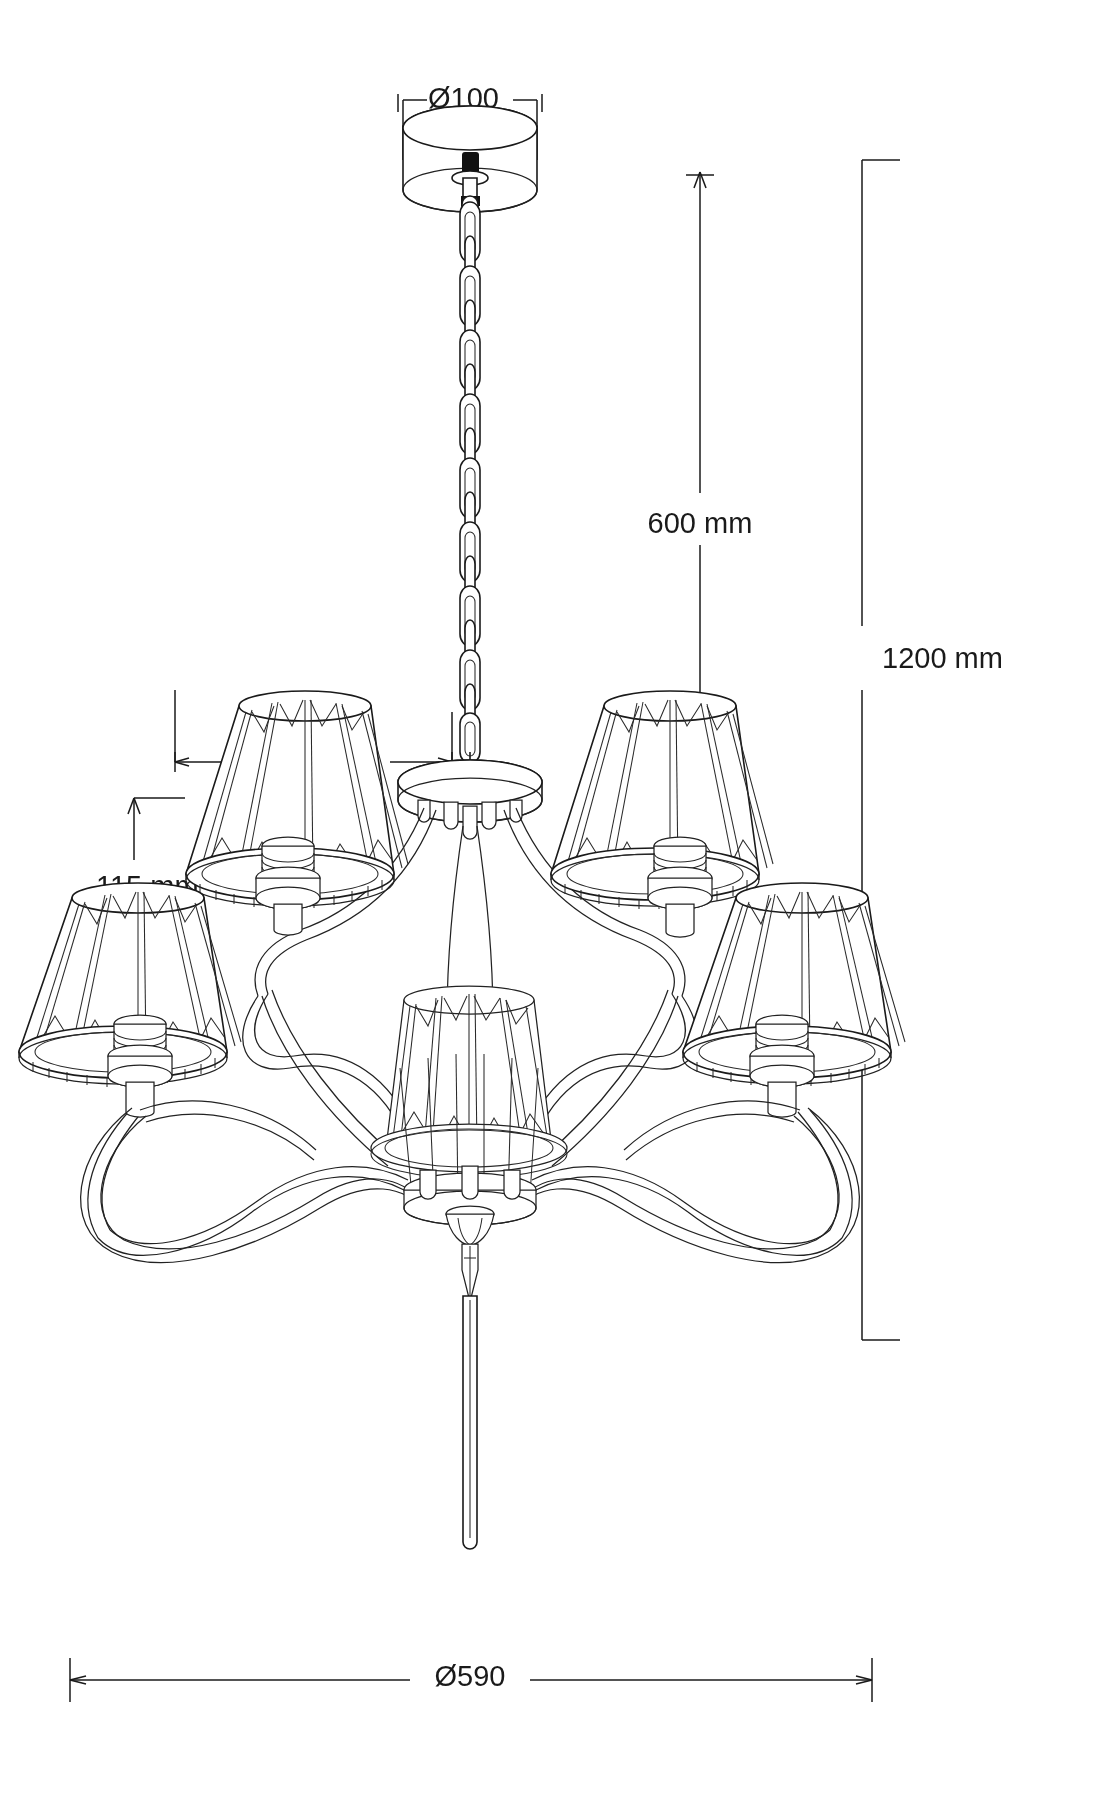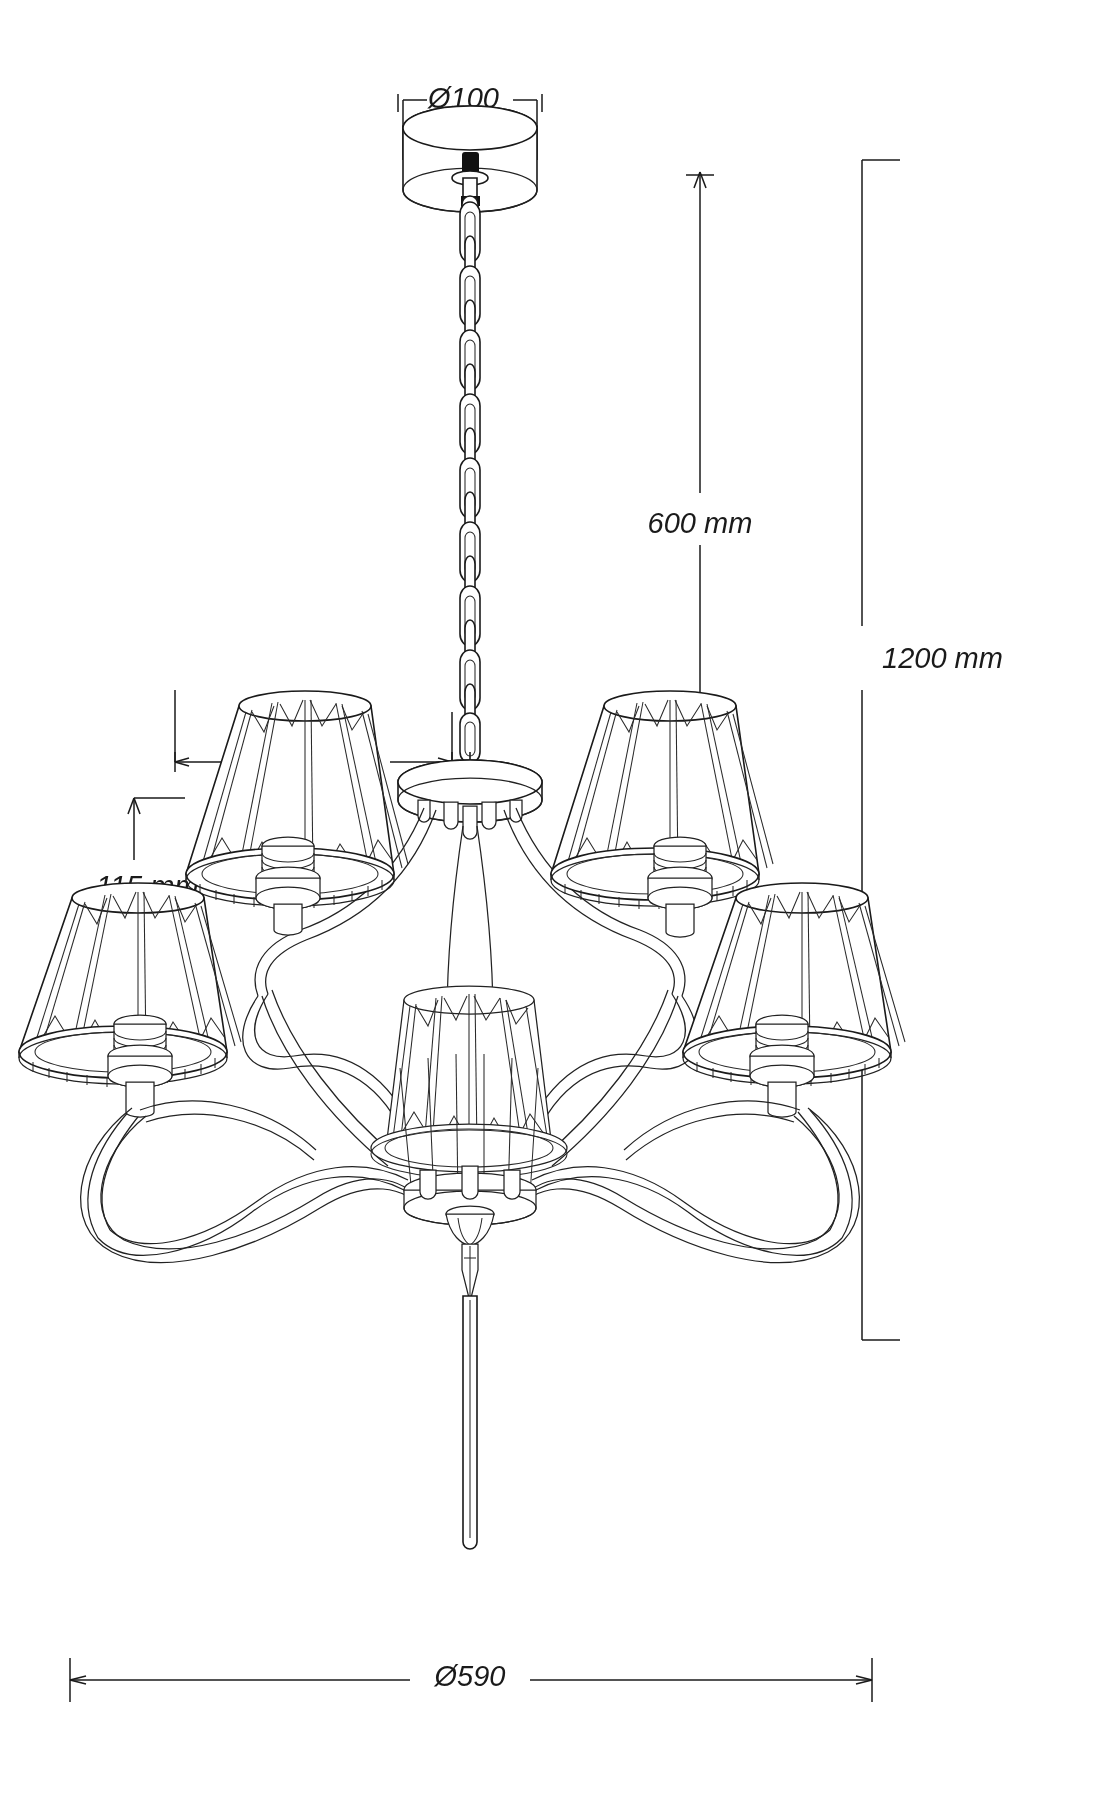--- a/index.html
+++ b/index.html
@@ -12,21 +12,20 @@
     height: 1800px;
     font-family: "Liberation Sans", sans-serif;
     position: relative;
     overflow: hidden;
   }
   #drawing-root {
     position: absolute;
     left: 0; top: 0;
     width: 1115px;
     height: 1800px;
-    font-style: italic;
   }
   svg { display: block; }
   .dimtext-lg {
     font-family: "Liberation Sans", sans-serif;
     font-size: 29px;
     fill: #1a1a1a;
   }
   .ln { stroke: #1a1a1a; stroke-width: 1.6; fill: none; }
   .lnthin { stroke: #222222; stroke-width: 1.25; fill: none; }
   .lnhair { stroke: #2a2a2a; stroke-width: 1.05; fill: none; }

